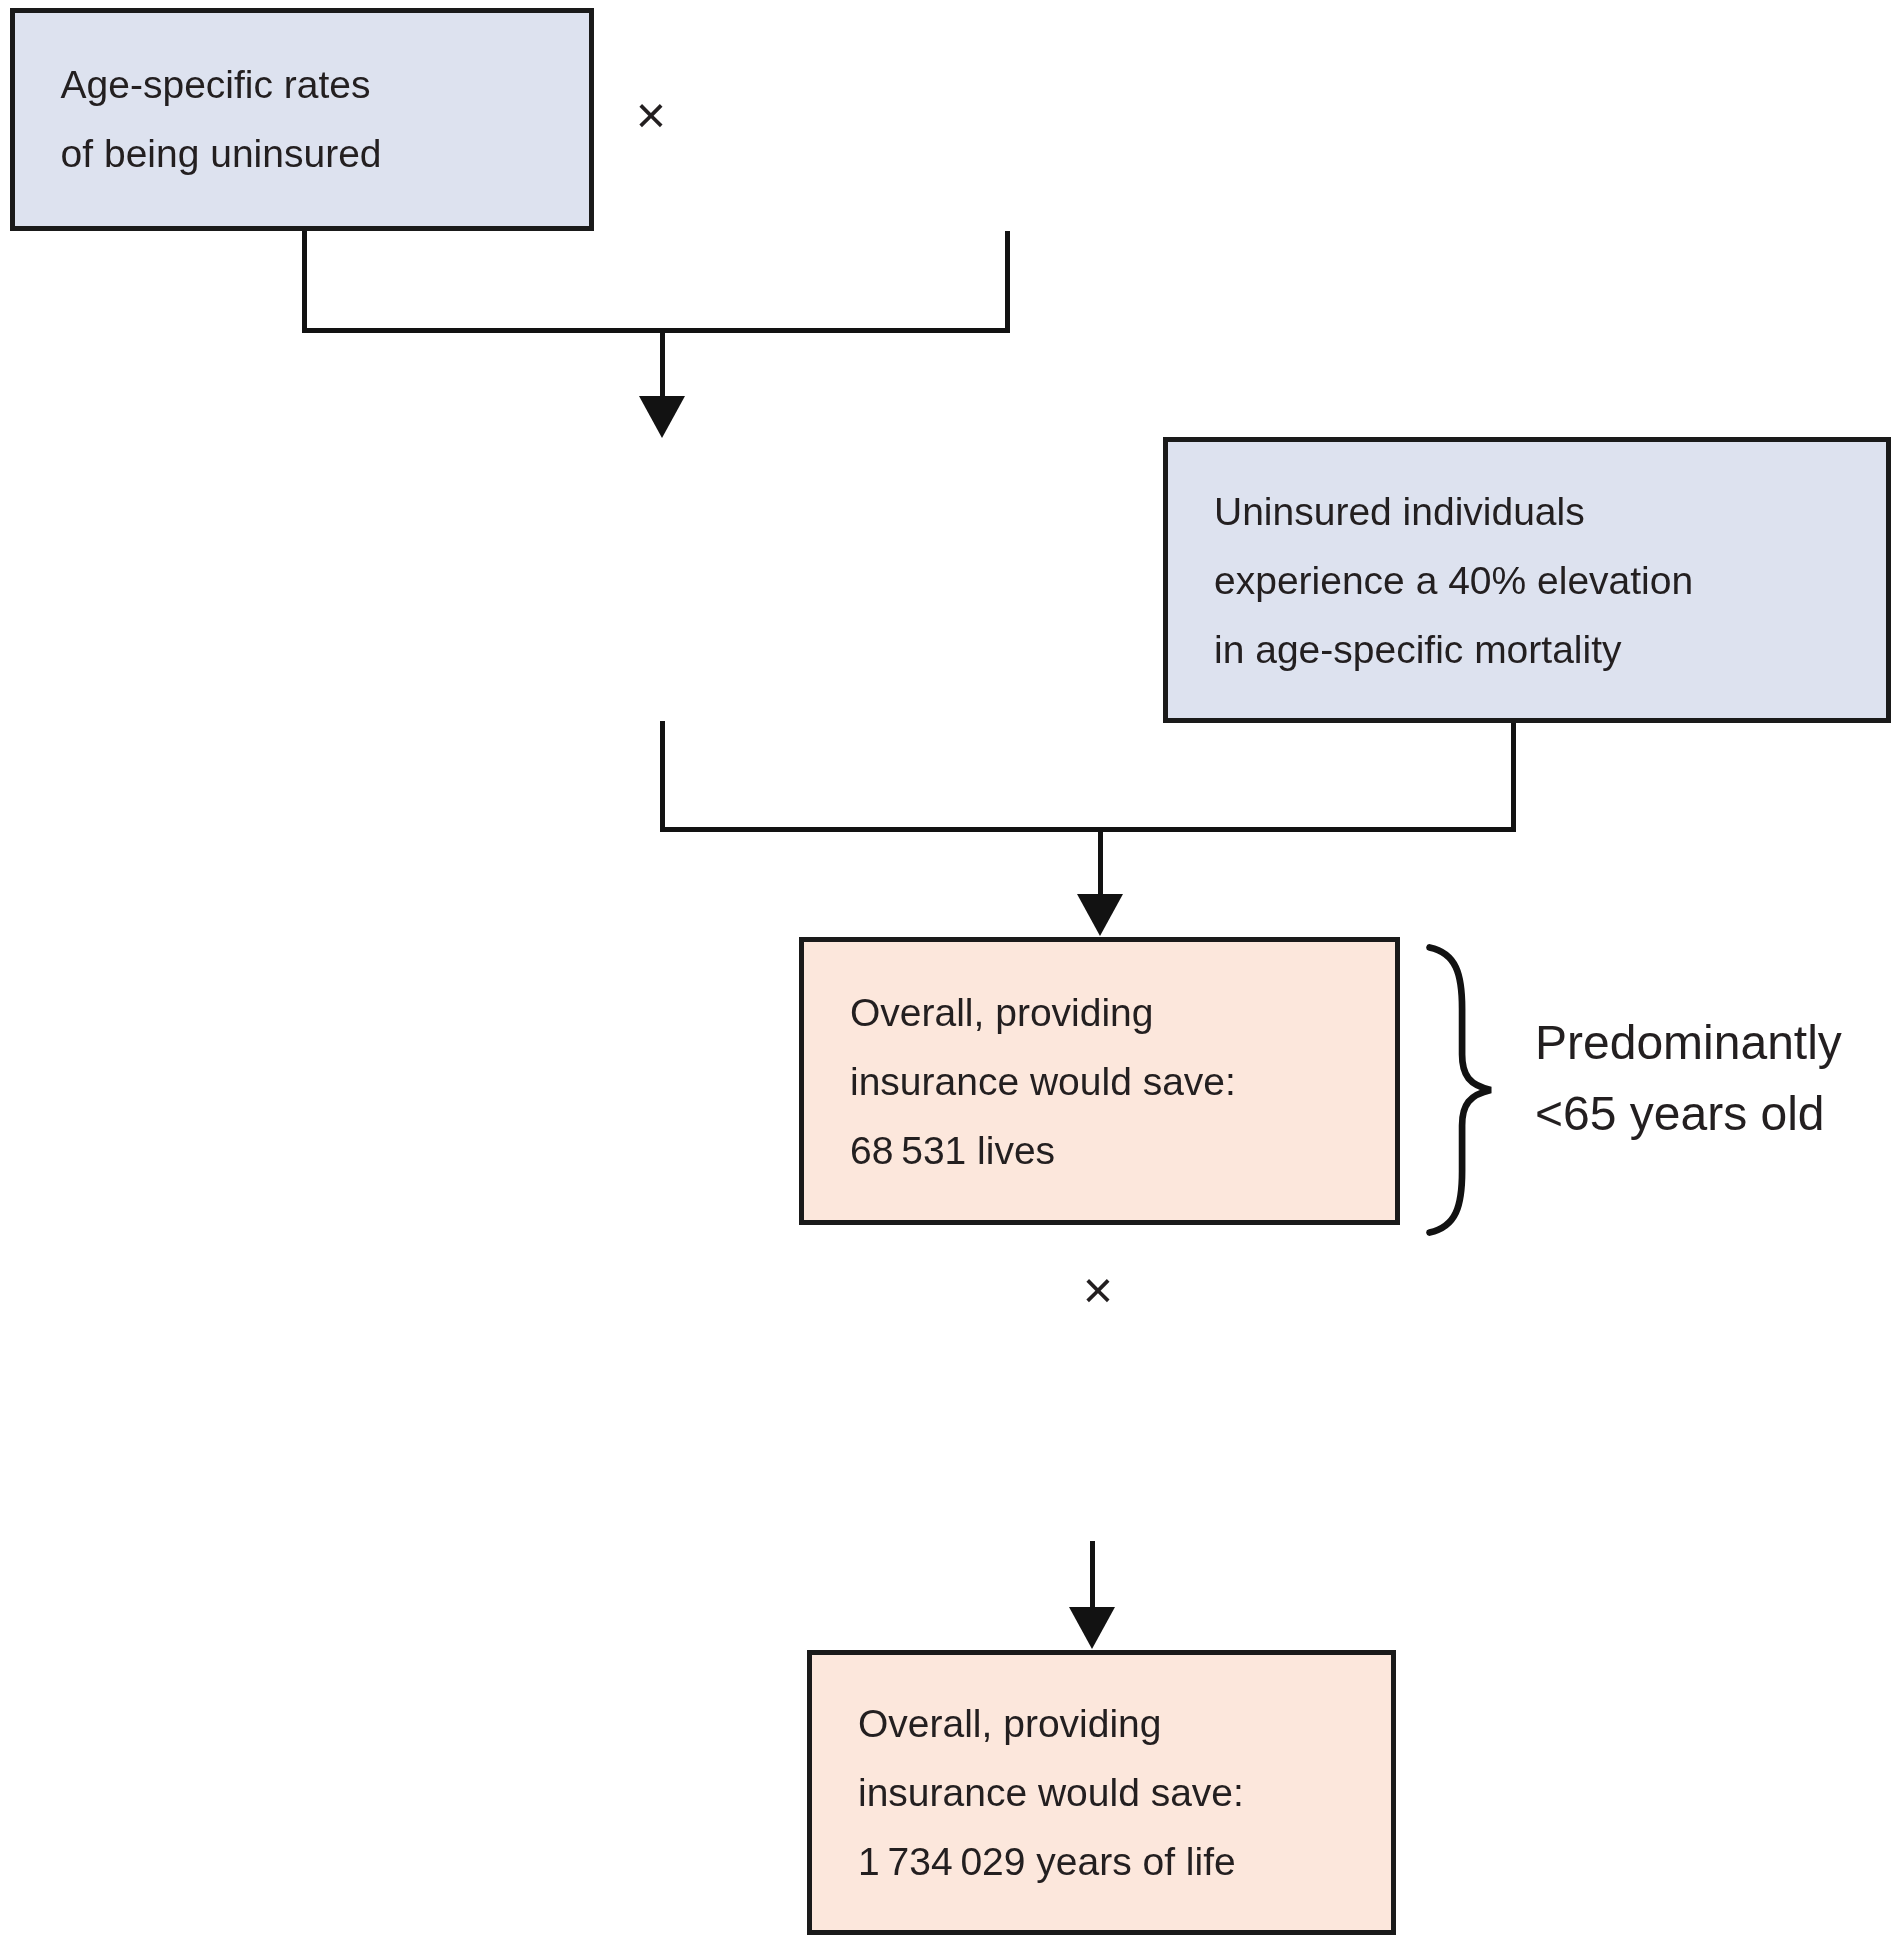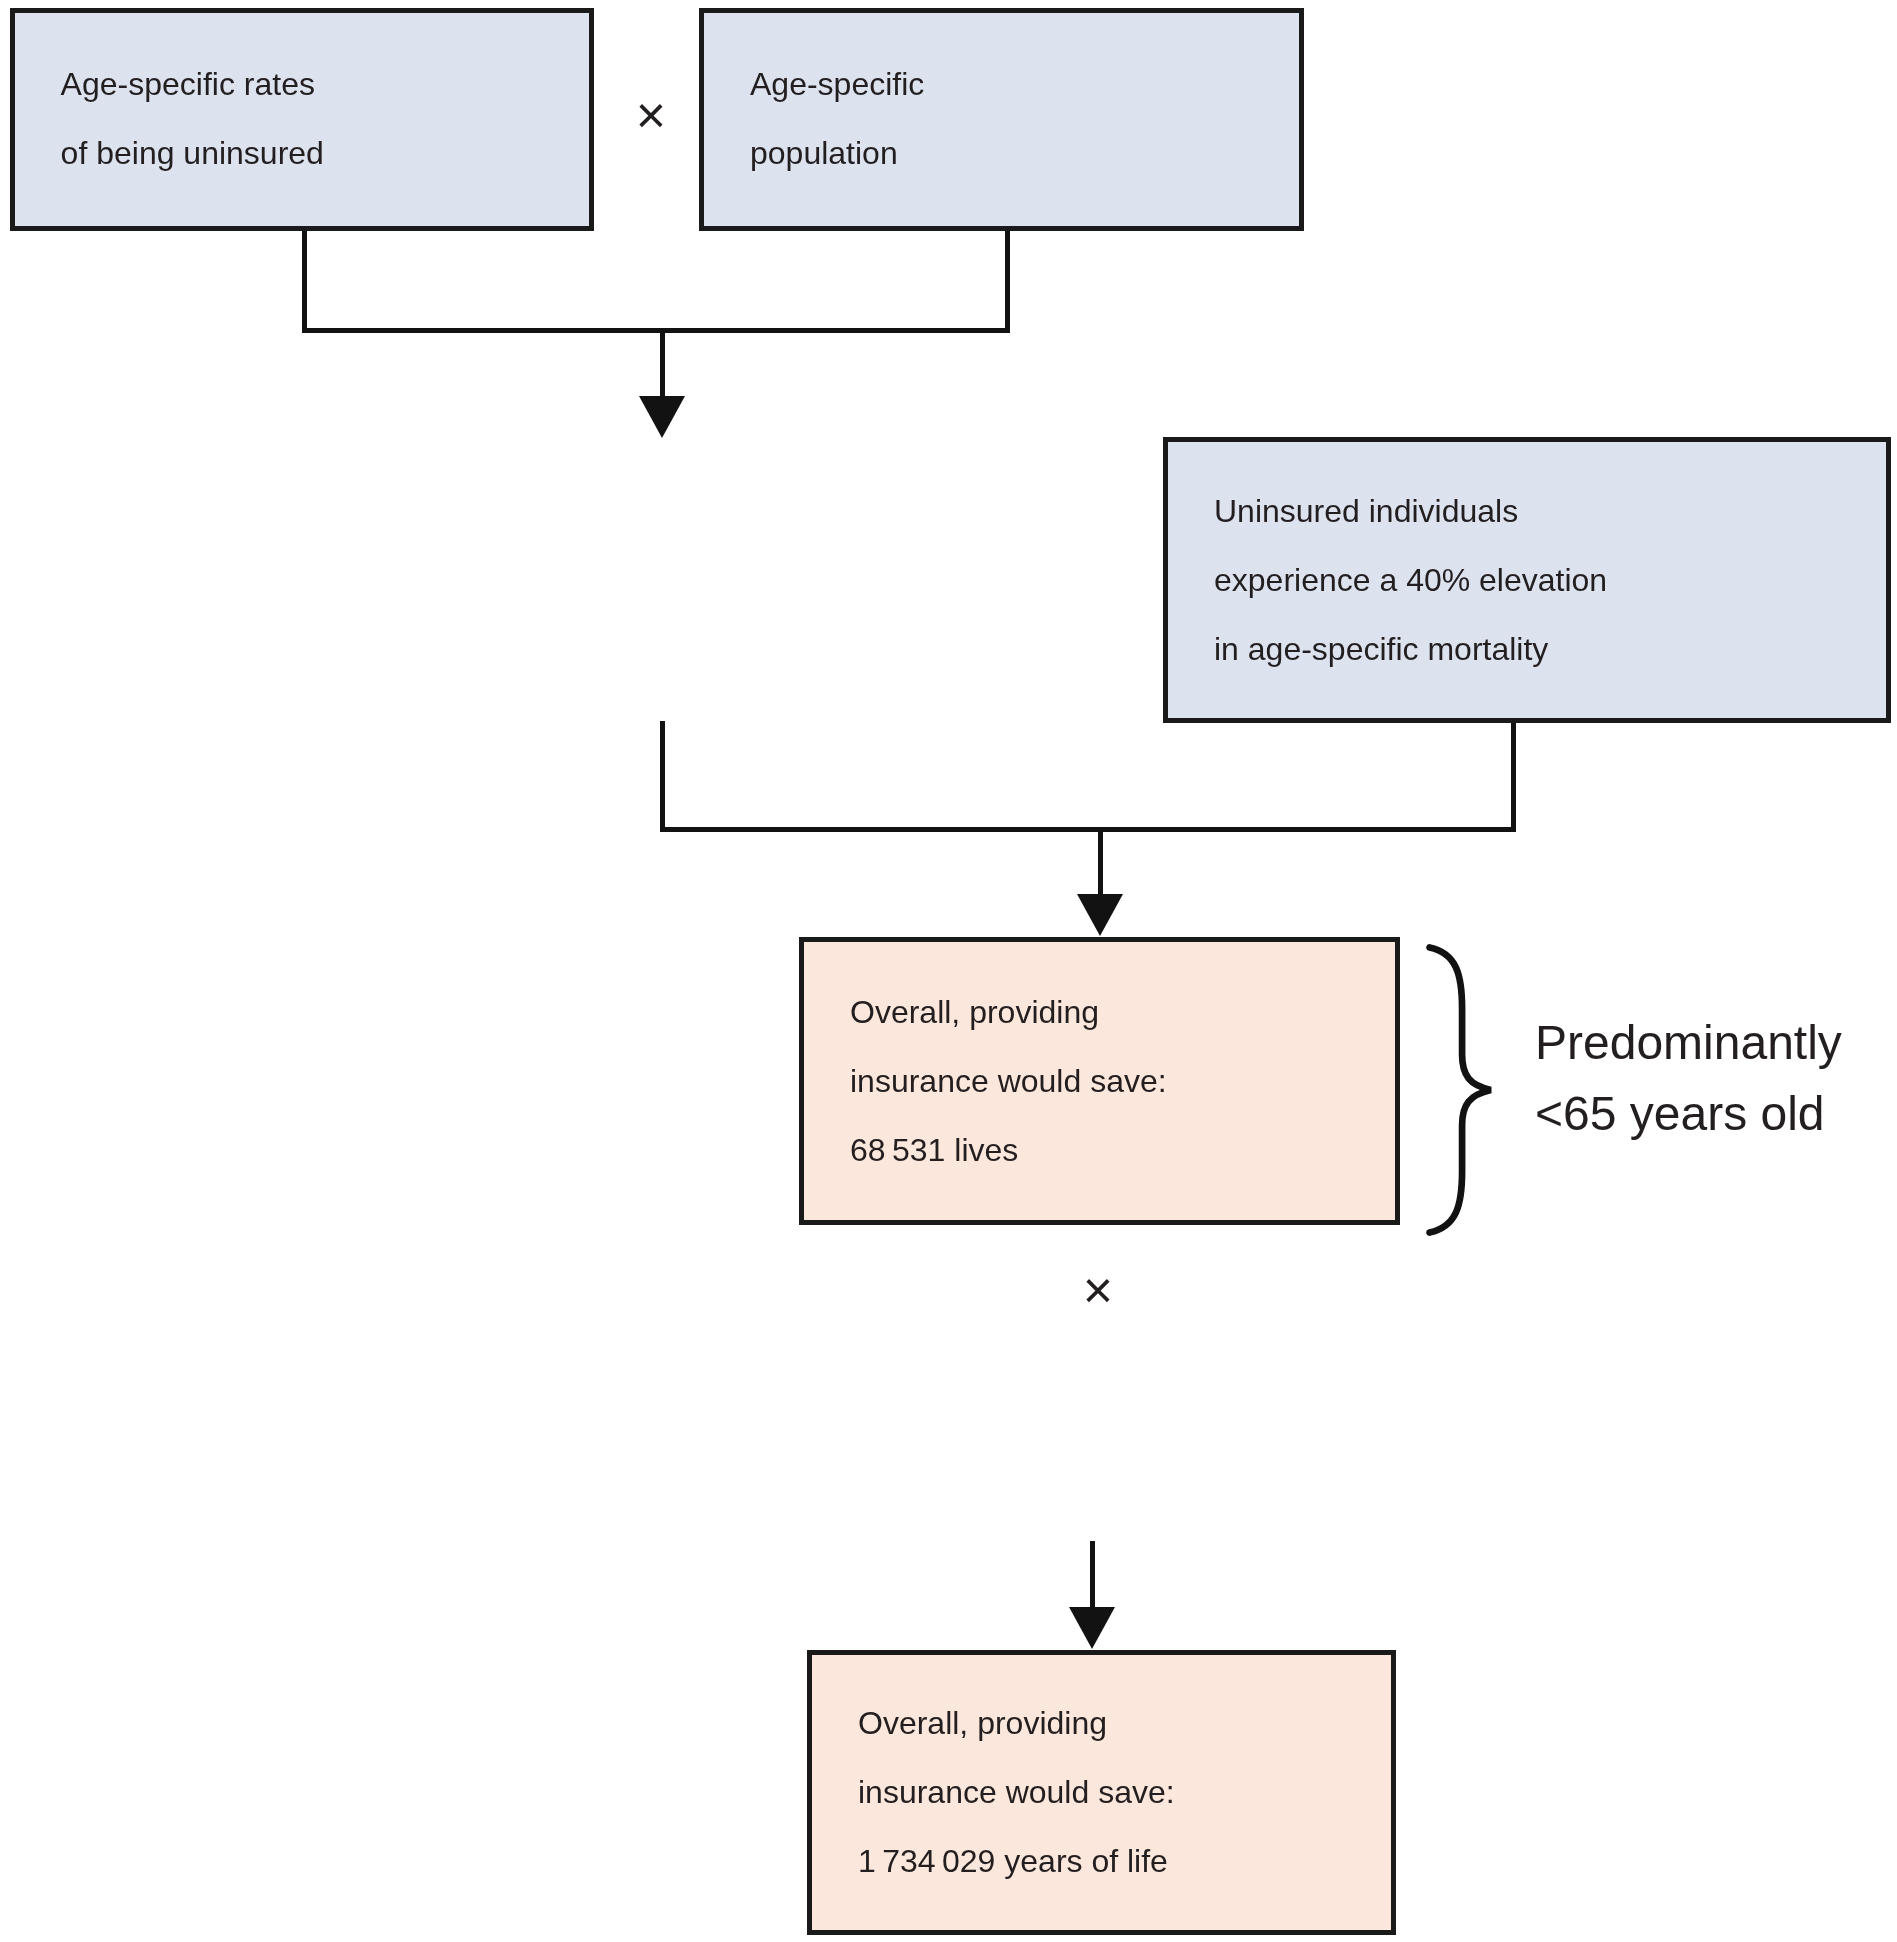--- a/index.html
+++ b/index.html
@@ -19,21 +19,21 @@
     overflow:hidden;
   }
   .box{
     position:absolute;
     box-sizing:border-box;
     border:5.8px solid var(--border);
     display:flex;
     align-items:center;
     padding-left:46px;
     padding-right:19px;
-    font-size:32px;
+    font-size:39px;
     line-height:69px;
     white-space:pre-line;
     letter-spacing:0px;
   }
   .box.input{background:var(--input-fill);}
   .box.result{background:var(--result-fill);}
   .vline,.hline{position:absolute;background:var(--line);}
   .vline{width:4.8px;}
   .hline{height:4.8px;}
   .arrowhead{
@@ -62,24 +62,20 @@
 
 <div id="canvas">
 
   <div class="box input" style="left:9.6px;top:7.7px;width:584px;height:223px;">
     <span>Age-specific rates
 of being uninsured</span>
   </div>
 
   <span class="times" style="left:651px;top:115px;">×</span>
 
-  <div class="box input" style="left:699px;top:7.7px;width:605px;height:223px;">
-    <span>Age-specific
-population</span>
-  </div>
 
   <div class="vline" style="left:302px;top:231px;height:102px;"></div>
   <div class="vline" style="left:1005px;top:231px;height:102px;"></div>
   <div class="hline" style="left:302px;top:328px;width:708px;"></div>
   <div class="vline" style="left:660px;top:328px;height:71px;"></div>
   <div class="arrowhead" style="left:639px;top:396px;"></div>
 
 
   <div class="box input" style="left:1163px;top:437px;width:728px;height:286px;">
     <span>Uninsured individuals

